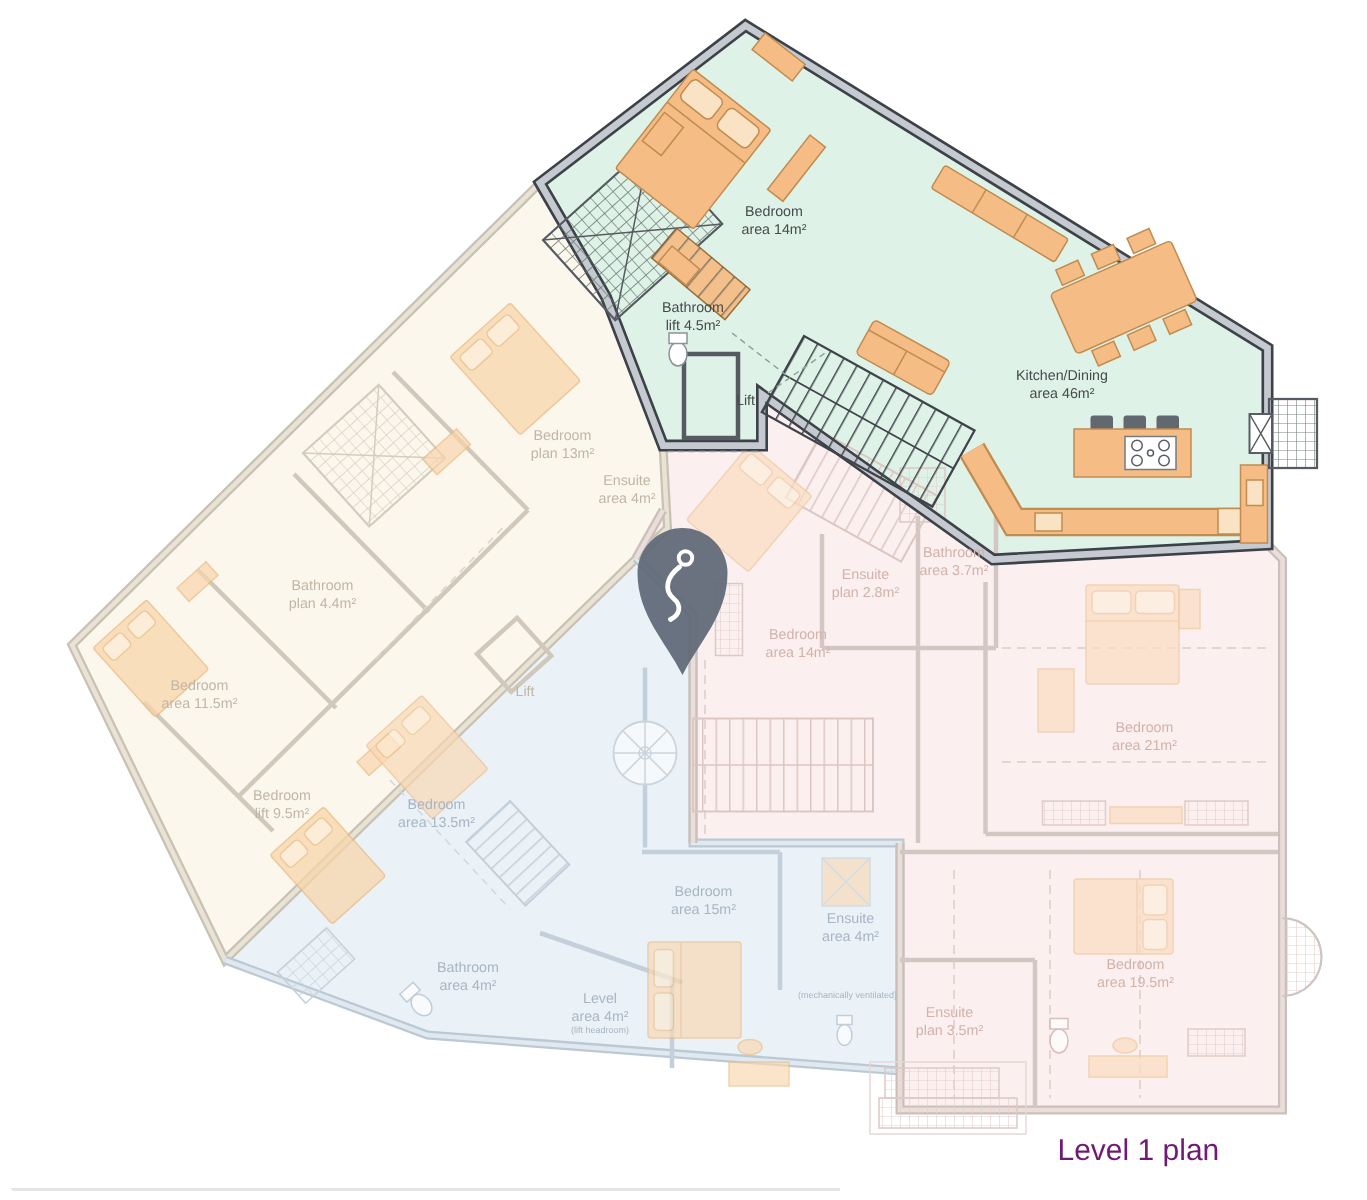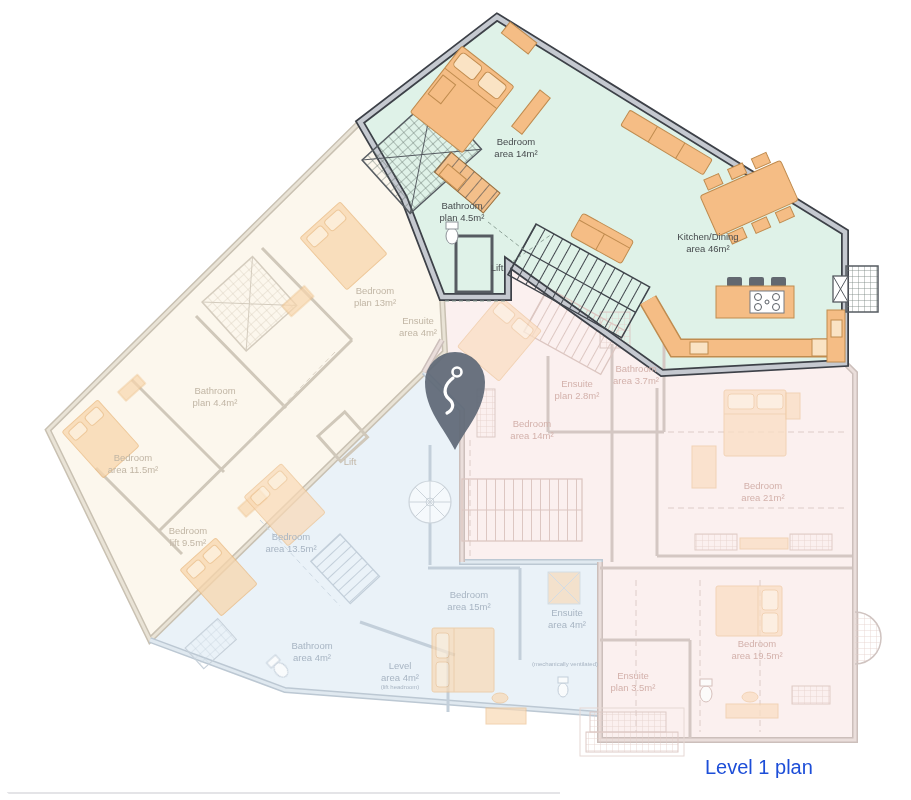--- a/index.html
+++ b/index.html
@@ -10,21 +10,21 @@
        font:9.5px/1.25 "Liberation Sans",sans-serif;white-space:nowrap;pointer-events:none;}
   .lbl span{display:block;}
   .lbl .note{font-size:6px;letter-spacing:0;}
   .u-g{color:#474b4e;}
   .u-c{color:#c1b6a5;}
   .u-b{color:#a8b5c3;}
   .u-p{color:#d3b1ab;}
   .floatnote{position:absolute;transform:translate(-50%,-50%);font:6px "Liberation Sans",sans-serif;
        color:#a8b5c3;text-align:center;white-space:nowrap;}
   #plan-title{position:absolute;left:705px;top:756px;font:20px "Liberation Sans",sans-serif;
-       color:#1d4ed8;}
+       color:#701a75;}
   #plan-scale{position:absolute;left:706px;top:779px;font:11.5px "Liberation Sans",sans-serif;
        color:#2c2c2c;margin-top:32px;}
   #sheet-line{position:absolute;left:0;top:792px;width:560px;height:2px;background:#e4e4e7;}
 </style>
 </head>
 <body>
 
 <div id="stage">
 
 <svg width="911" height="800" viewBox="0 0 911 800">
@@ -322,26 +322,26 @@
     </g>
   </g>
 </svg>
 
 <div class="lbl u-g" style="left:516px;top:148px">
       <span>Bedroom</span>
       <span>area 14m²</span>
     </div>
 <div class="lbl u-g" style="left:462px;top:212px">
       <span>Bathroom</span>
-      <span>plan 4.5m²</span>
+      <span>lift 4.5m²</span>
     </div>
 <div class="lbl u-g" style="left:497px;top:268px">
       <span>Lift</span>
     </div>
-<div class="lbl u-g" style="left:708px;top:243px">
+<div class="lbl u-g" style="left:708px;top:257px">
       <span>Kitchen/Dining</span>
       <span>area 46m²</span>
     </div>
 
 <div class="lbl u-c" style="left:375px;top:297px">
       <span>Bedroom</span>
       <span>plan 13m²</span>
     </div>
 <div class="lbl u-c" style="left:418px;top:327px">
       <span>Ensuite</span>

